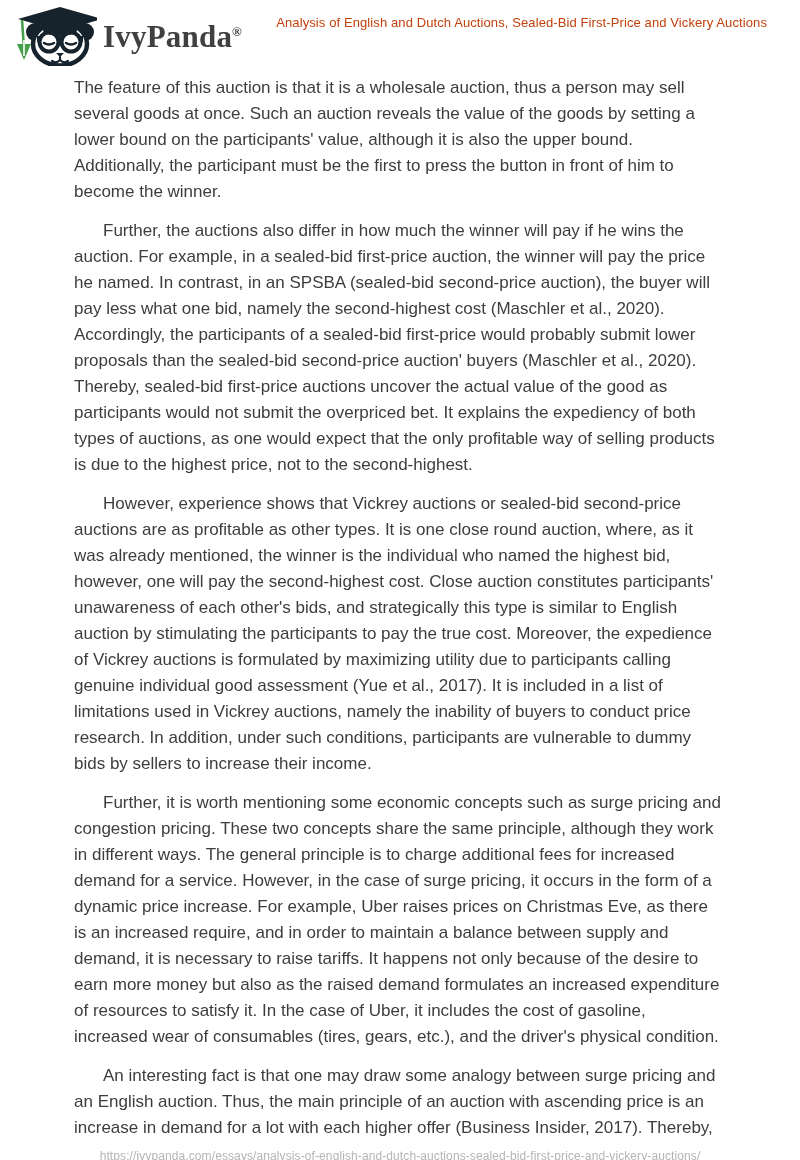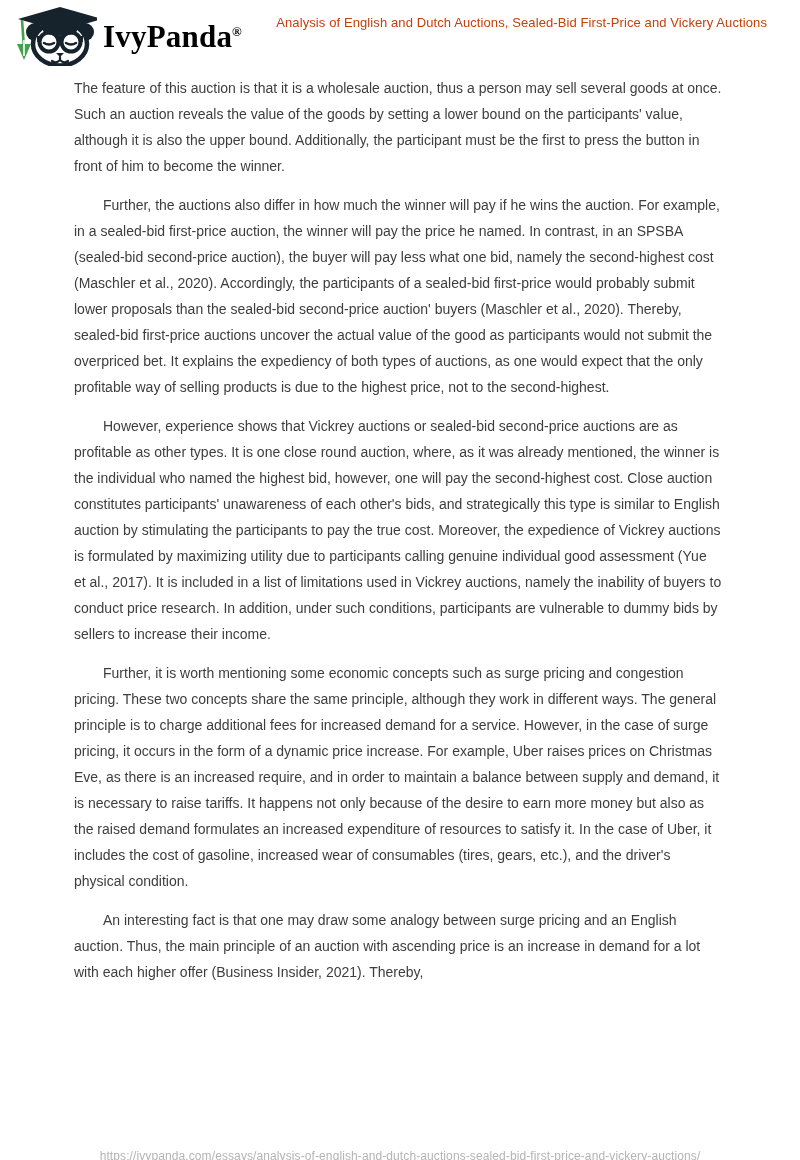--- a/index.html
+++ b/index.html
@@ -26,21 +26,21 @@
     top: 6px;
     left: 13px;
     display: flex;
     align-items: center;
   }
   .brand svg { display: block; }
   .wordmark {
     font-family: "Liberation Serif", serif;
     font-weight: 700;
     font-size: 31px;
-    color: #000000;
+    color: #404040;
     letter-spacing: 0.2px;
     margin-left: 6px;
     line-height: 1;
   }
   .wordmark sup {
     font-size: 13px;
     font-weight: 700;
     vertical-align: super;
     line-height: 0;
   }
@@ -54,21 +54,21 @@
     white-space: nowrap;
   }
 
   
   .essay {
     position: absolute;
     top: 75px;
     left: 74px;
     width: 648px;
     color: #3d3d3d;
-    font-size: 14px;
+    font-size: 17px;
     line-height: 26px;
     text-align: left;
   }
   .essay p {
     margin: 0 0 13px 0;
   }
   .essay p.indent {
     text-indent: 29px;
   }
 
@@ -126,18 +126,18 @@
   </div>
   <div class="doc-title">Analysis of English and Dutch Auctions, Sealed-Bid First-Price and Vickery Auctions</div>
 </div>
 
 <div class="essay">
 
 <p>The feature of this auction is that it is a wholesale auction, thus a person may sell several goods at once. Such an auction reveals the value of the goods by setting a lower bound on the participants' value, although it is also the upper bound. Additionally, the participant must be the first to press the button in front of him to become the winner.</p>
     <p class="indent">Further, the auctions also differ in how much the winner will pay if he wins the auction. For example, in a sealed-bid first-price auction, the winner will pay the price he named. In contrast, in an SPSBA (sealed-bid second-price auction), the buyer will pay less what one bid, namely the second-highest cost (Maschler et al., 2020). Accordingly, the participants of a sealed-bid first-price would probably submit lower proposals than the sealed-bid second-price auction' buyers (Maschler et al., 2020). Thereby, sealed-bid first-price auctions uncover the actual value of the good as participants would not submit the overpriced bet. It explains the expediency of both types of auctions, as one would expect that the only profitable way of selling products is due to the highest price, not to the second-highest.</p>
     <p class="indent">However, experience shows that Vickrey auctions or sealed-bid second-price auctions are as profitable as other types. It is one close round auction, where, as it was already mentioned, the winner is the individual who named the highest bid, however, one will pay the second-highest cost. Close auction constitutes participants' unawareness of each other's bids, and strategically this type is similar to English auction by stimulating the participants to pay the true cost. Moreover, the expedience of Vickrey auctions is formulated by maximizing utility due to participants calling genuine individual good assessment (Yue et al., 2017). It is included in a list of limitations used in Vickrey auctions, namely the inability of buyers to conduct price research. In addition, under such conditions, participants are vulnerable to dummy bids by sellers to increase their income.</p>
     <p class="indent">Further, it is worth mentioning some economic concepts such as surge pricing and congestion pricing. These two concepts share the same principle, although they work in different ways. The general principle is to charge additional fees for increased demand for a service. However, in the case of surge pricing, it occurs in the form of a dynamic price increase. For example, Uber raises prices on Christmas Eve, as there is an increased require, and in order to maintain a balance between supply and demand, it is necessary to raise tariffs. It happens not only because of the desire to earn more money but also as the raised demand formulates an increased expenditure of resources to satisfy it. In the case of Uber, it includes the cost of gasoline, increased wear of consumables (tires, gears, etc.), and the driver's physical condition.</p>
-    <p class="indent">An interesting fact is that one may draw some analogy between surge pricing and an English auction. Thus, the main principle of an auction with ascending price is an increase in demand for a lot with each higher offer (Business Insider, 2021). Thereby,</p>
+    <p class="indent">An interesting fact is that one may draw some analogy between surge pricing and an English auction. Thus, the main principle of an auction with ascending price is an increase in demand for a lot with each higher offer (Business Insider, 2017). Thereby,</p>
   </div>
 
 <div class="footer">
   <span>https://ivypanda.com/essays/analysis-of-english-and-dutch-auctions-sealed-bid-first-price-and-vickery-auctions/</span>
 </div>
 
 </body></html>

